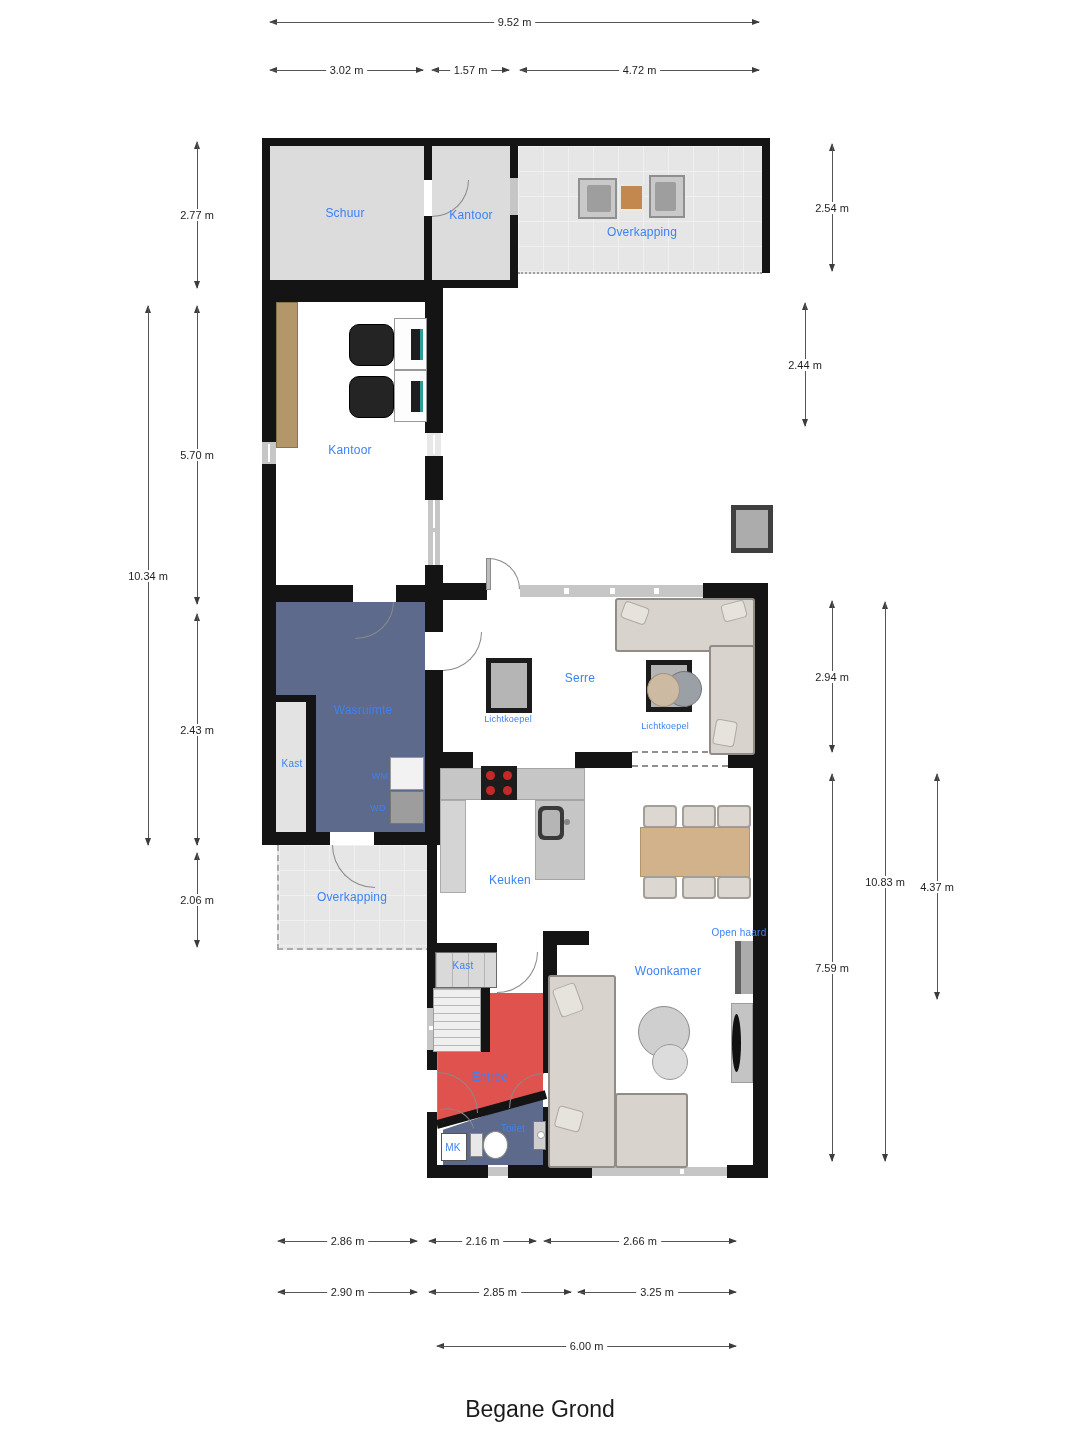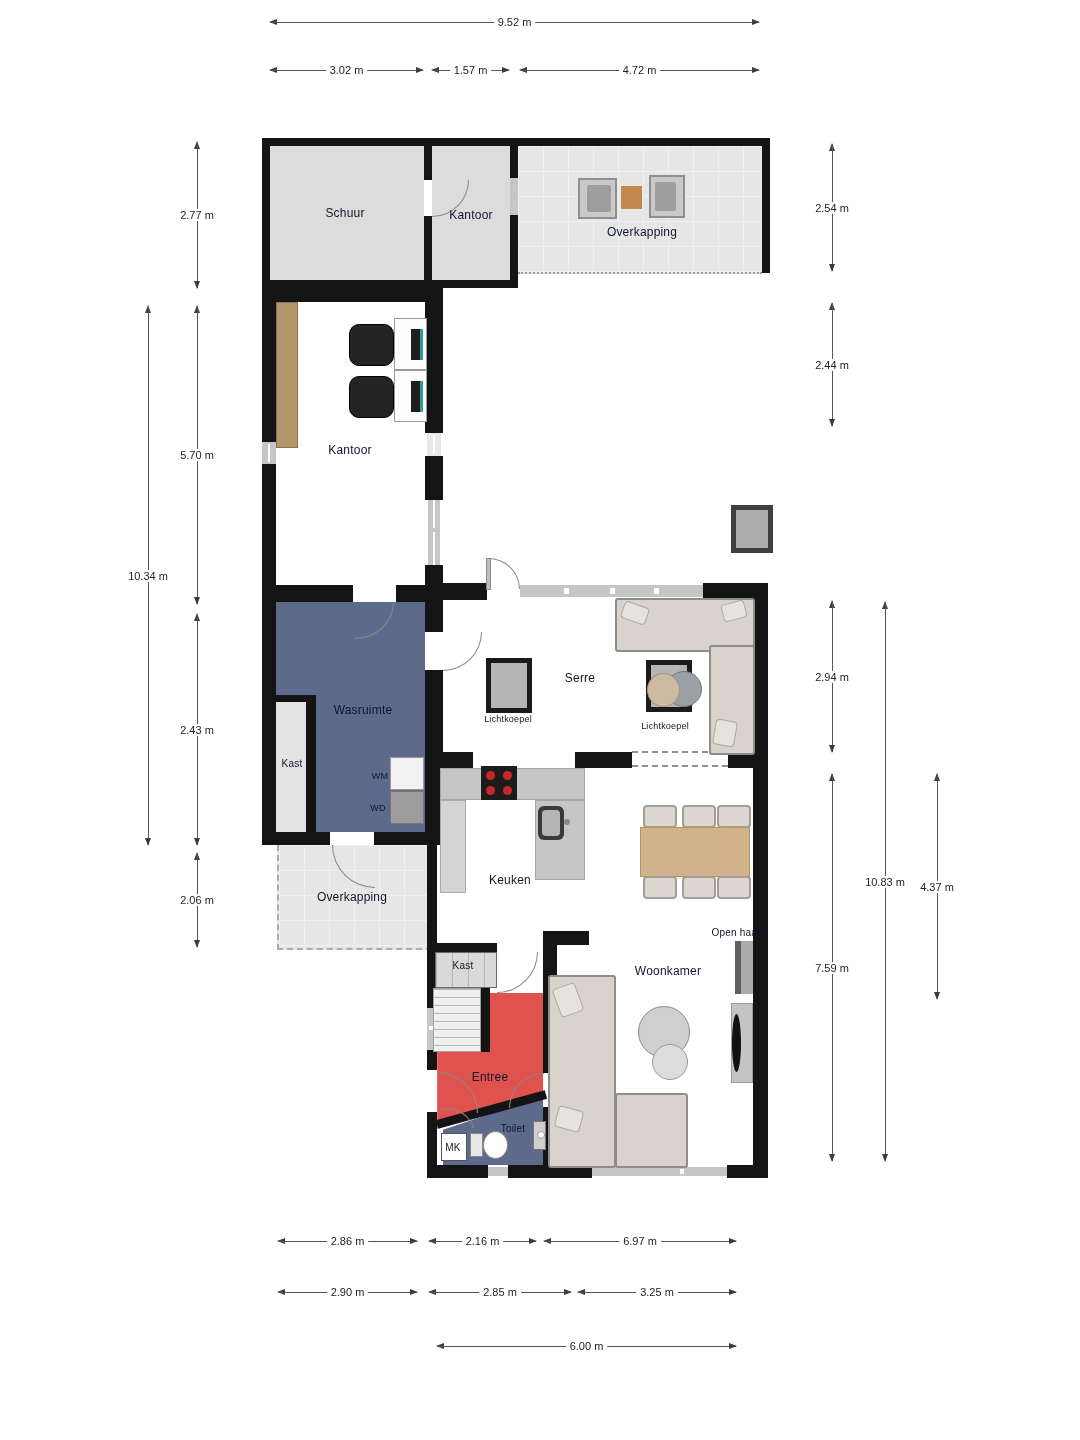--- a/index.html
+++ b/index.html
@@ -17,21 +17,21 @@
   .dash{position:absolute;z-index:4;}
   .arc{position:absolute;border:0 solid #8a8a8a;z-index:5;background:transparent;}
   .arc.br{border-bottom-width:1.5px;border-right-width:1.5px;border-bottom-right-radius:100%;}
   .arc.bl{border-bottom-width:1.5px;border-left-width:1.5px;border-bottom-left-radius:100%;}
   .arc.tr{border-top-width:1.5px;border-right-width:1.5px;border-top-right-radius:100%;}
   .arc.tl{border-top-width:1.5px;border-left-width:1.5px;border-top-left-radius:100%;}
   .furn{position:absolute;z-index:5;box-sizing:border-box;}
   .sofa{background:#d8d4cd;border:2px solid #918d86;border-radius:3px;}
   .pillow{background:#e6e3dd;border:1px solid #aeaaa3;border-radius:4px;}
   .chair{background:#dcd8d1;border:2px solid #a39f98;border-radius:4px;}
-  .lbl{position:absolute;transform:translate(-50%,-50%);font-size:12px;color:#0f172a;
+  .lbl{position:absolute;transform:translate(-50%,-50%);font-size:12px;color:#3b82f6;
        white-space:nowrap;z-index:6;letter-spacing:.2px;}
   .lbl.sm{font-size:10px;}
   .lbl.xs{font-size:9px;}
   .hdim,.vdim{position:absolute;z-index:6;}
   .hdim{height:12px;}
   .hdim .line{position:absolute;left:1px;right:1px;top:5.5px;height:1px;background:#555;}
   .hdim::before{content:'';position:absolute;left:0;top:2.5px;
     border-top:3.5px solid transparent;border-bottom:3.5px solid transparent;border-right:8px solid #3c3c3c;}
   .hdim::after{content:'';position:absolute;right:0;top:2.5px;
     border-top:3.5px solid transparent;border-bottom:3.5px solid transparent;border-left:8px solid #3c3c3c;}
@@ -270,21 +270,21 @@
     </div>
   <div class="vdim" style="left:191px;top:852px;height:96px;">
       <i class="line"></i>
       <span>2.06 m</span>
     </div>
 
   <div class="vdim" style="left:826px;top:143px;height:129px;">
       <i class="line"></i>
       <span>2.54 m</span>
     </div>
-  <div class="vdim" style="left:826px;top:302px;height:125px;">
+  <div class="vdim" style="left:799px;top:302px;height:125px;">
       <i class="line"></i>
       <span>2.44 m</span>
     </div>
   <div class="vdim" style="left:826px;top:600px;height:153px;">
       <i class="line"></i>
       <span>2.94 m</span>
     </div>
   <div class="vdim" style="left:826px;top:773px;height:389px;">
       <i class="line"></i>
       <span>7.59 m</span>
@@ -301,33 +301,34 @@
   <div class="hdim" style="left:277px;top:1235px;width:141px;">
       <i class="line"></i>
       <span>2.86 m</span>
     </div>
   <div class="hdim" style="left:428px;top:1235px;width:109px;">
       <i class="line"></i>
       <span>2.16 m</span>
     </div>
   <div class="hdim" style="left:543px;top:1235px;width:194px;">
       <i class="line"></i>
-      <span>6.97 m</span>
+      <span>2.66 m</span>
     </div>
   <div class="hdim" style="left:277px;top:1286px;width:141px;">
       <i class="line"></i>
       <span>2.90 m</span>
     </div>
   <div class="hdim" style="left:428px;top:1286px;width:144px;">
       <i class="line"></i>
       <span>2.85 m</span>
     </div>
   <div class="hdim" style="left:577px;top:1286px;width:160px;">
       <i class="line"></i>
       <span>3.25 m</span>
     </div>
   <div class="hdim" style="left:436px;top:1340px;width:301px;">
       <i class="line"></i>
       <span>6.00 m</span>
     </div>
 
+  <div class="title">Begane Grond</div>
 
 </div>
 
 </body></html>

